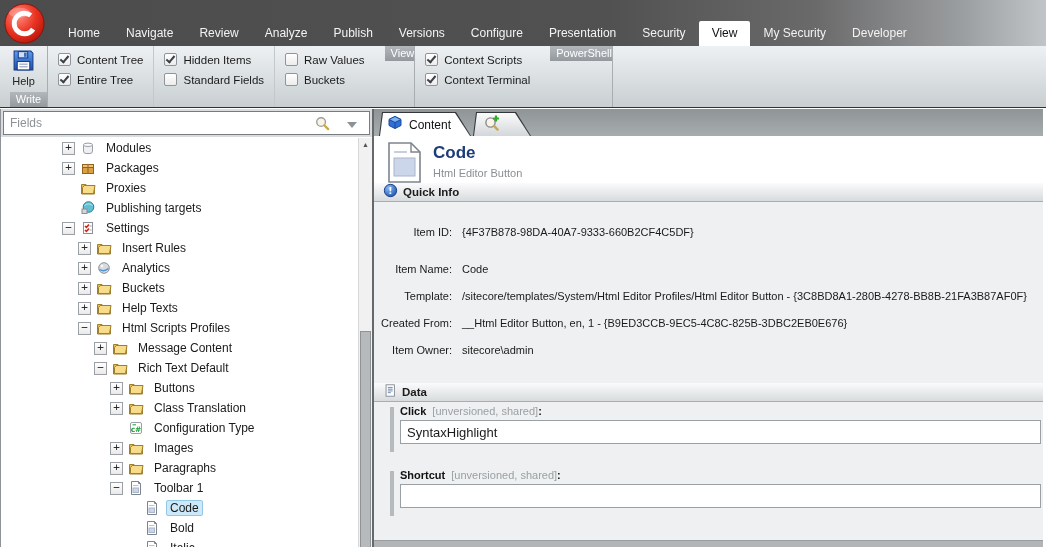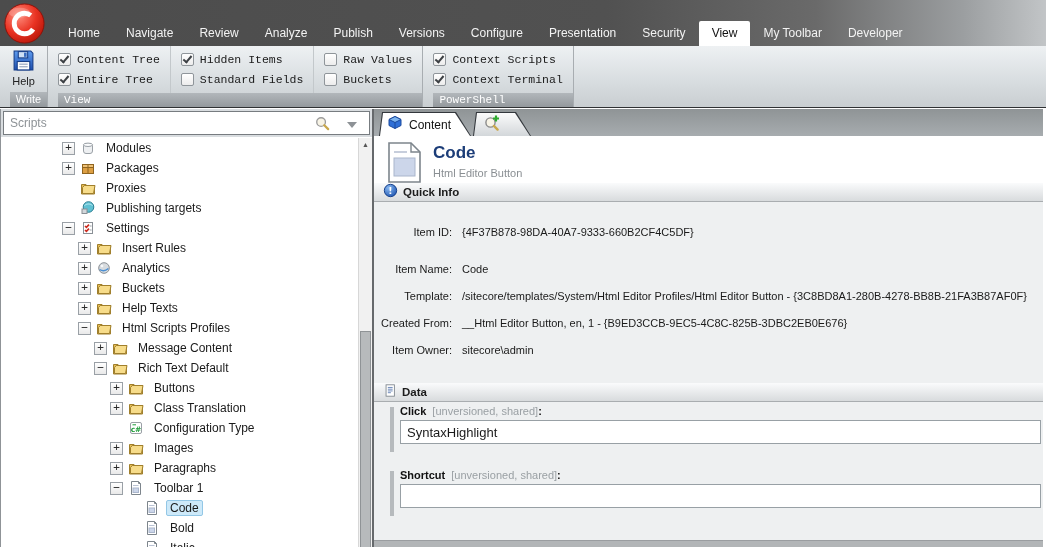--- a/index.html
+++ b/index.html
@@ -16,21 +16,21 @@
   .menu-item.active { background:#ffffff; color:#111; border-radius:2px 2px 0 0; }
 
   
   .ribbon { position:absolute; left:0; top:46px; width:1046px; height:62px;
     background:linear-gradient(#eef1f3,#d9dee1 55%,#c9ced1); border-bottom:1px solid #2f3133; display:flex; }
   .chunk { display:flex; flex-direction:column; }
   .save-chunk { width:48px; border-right:1px solid #a8adb1; }
   .save-btn { flex:1; background:transparent; border:none; display:flex; flex-direction:column; align-items:center; justify-content:flex-start; padding-top:3px; gap:1px; font-family:inherit; font-size:11px; color:#222; cursor:pointer; }
   .chunk-strip { height:15px; background:linear-gradient(#b2b7bb,#94999d); color:#fff; font-size:11px; line-height:14px; text-align:left; padding-left:6px;margin-left:10px; }
   .save-chunk .chunk-strip { text-align:center; padding-left:0; }
-  .rgroup { display:flex; flex-direction:column; border-right:1px solid #a8adb1;font-family:Liberation Mono, monospace; }
+  .rgroup { display:flex; flex-direction:row; border-right:1px solid #a8adb1; }
   .rcols { flex:1; display:flex; }
   .rcol { padding:7px 10px 0 10px; }
   .rcol + .rcol { border-left:1px solid #c3c8cb; }
   .cbrow { display:flex; align-items:center; gap:6px; margin-bottom:7px; cursor:pointer; white-space:nowrap; }
   .cb { width:13px; height:13px; border:1px solid #8f959a; border-radius:2px; background:linear-gradient(#fff,#ececec); position:relative; flex:0 0 13px; }
   .cb .tick { position:absolute; left:3px; top:0px; width:5px; height:9px; border-right:2px solid #3d4145; border-bottom:2px solid #3d4145; transform:rotate(40deg); }
   .cblab { font-size:11.5px; color:#1a1a1a; }
 
   
   .main { position:absolute; left:0; top:109px; width:1046px; height:438px; display:flex; }
@@ -117,21 +117,21 @@
         <div class="menu-item">Home</div>
         <div class="menu-item">Navigate</div>
         <div class="menu-item">Review</div>
         <div class="menu-item">Analyze</div>
         <div class="menu-item">Publish</div>
         <div class="menu-item">Versions</div>
         <div class="menu-item">Configure</div>
         <div class="menu-item">Presentation</div>
         <div class="menu-item">Security</div>
         <div class="menu-item active">View</div>
-        <div class="menu-item">My Toolbar</div>
+        <div class="menu-item">My Security</div>
         <div class="menu-item">Developer</div>
       </nav>
   </header>
 
   <div class="ribbon">
     <div class="chunk save-chunk">
       <button class="save-btn">
         <span>
           <svg width="23" height="23" viewBox="0 0 22 22">
             <defs>
@@ -214,21 +214,21 @@
           <div class="chunk-strip">PowerShell</div>
         </div>
       </div>
   </div>
 
   <div class="main">
 
     <aside class="sidebar">
       <div class="search-row">
         <div class="search-box">
-          <span class="search-placeholder">Scripts</span>
+          <span class="search-placeholder">Fields</span>
           <span class="magnifier-icon">
             <svg width="17" height="17" viewBox="0 0 18 18">
               <circle cx="7.5" cy="7.5" r="4.6" fill="#f8f4e6" stroke="#9b9b9b" stroke-width="1.4"></circle>
               <line x1="10.9" y1="10.9" x2="15" y2="15" stroke="#c9a84c" stroke-width="2.4" stroke-linecap="round"></line>
             </svg>
           </span>
           <span class="caret-icon"></span>
         </div>
       </div>
       <div class="tree" id="tree">

